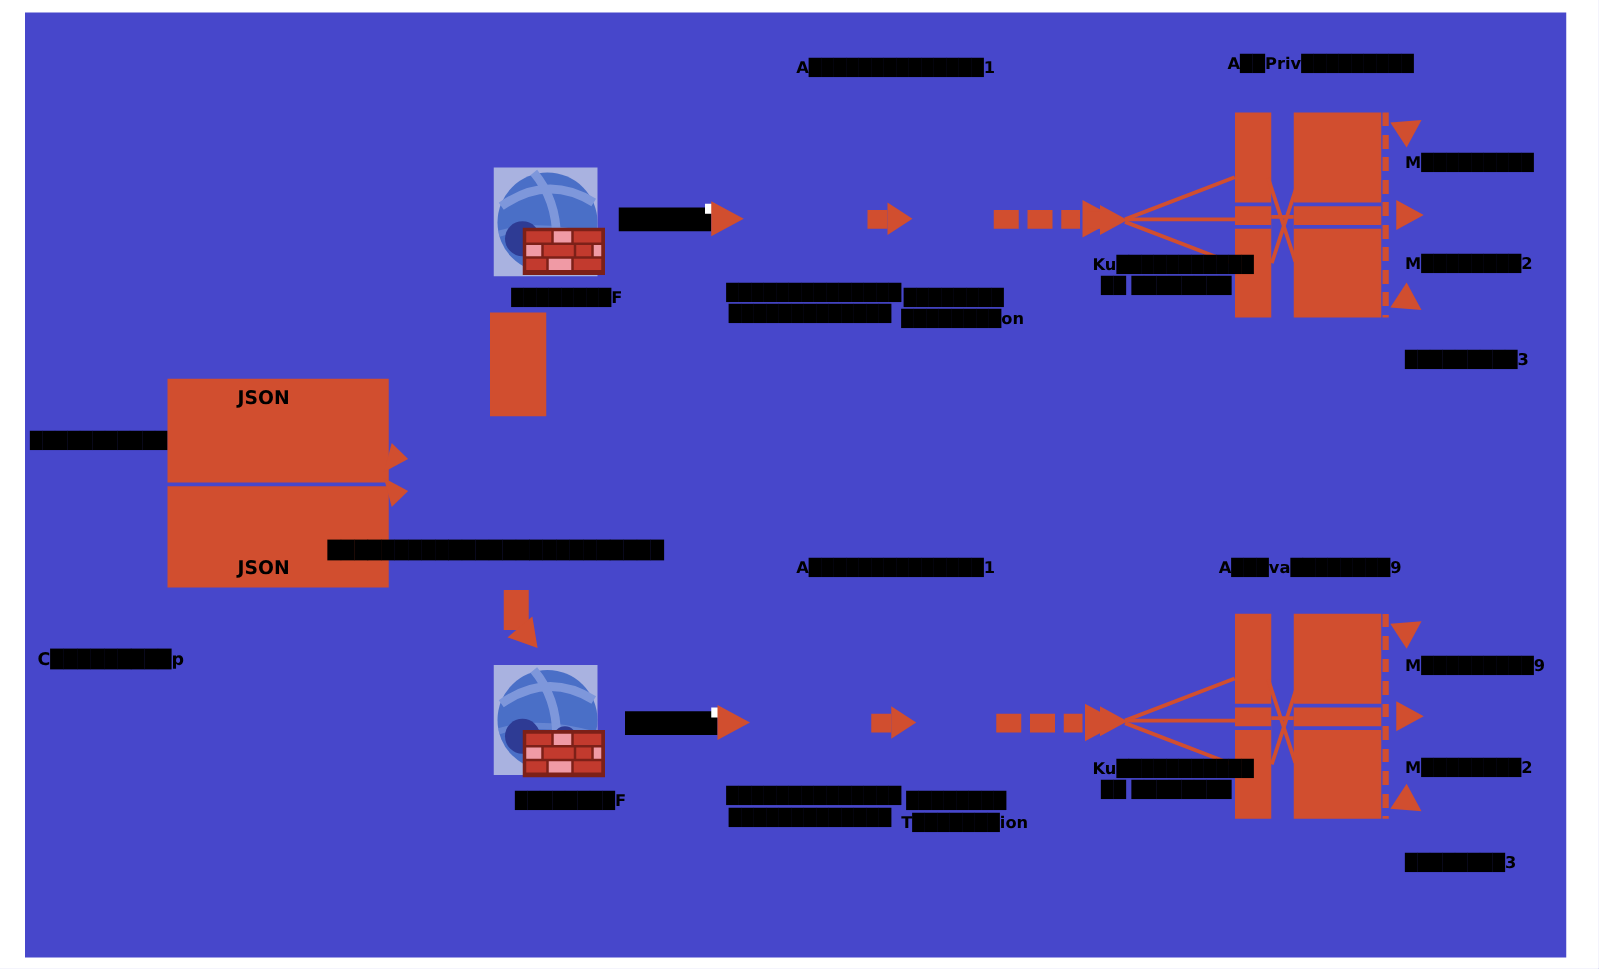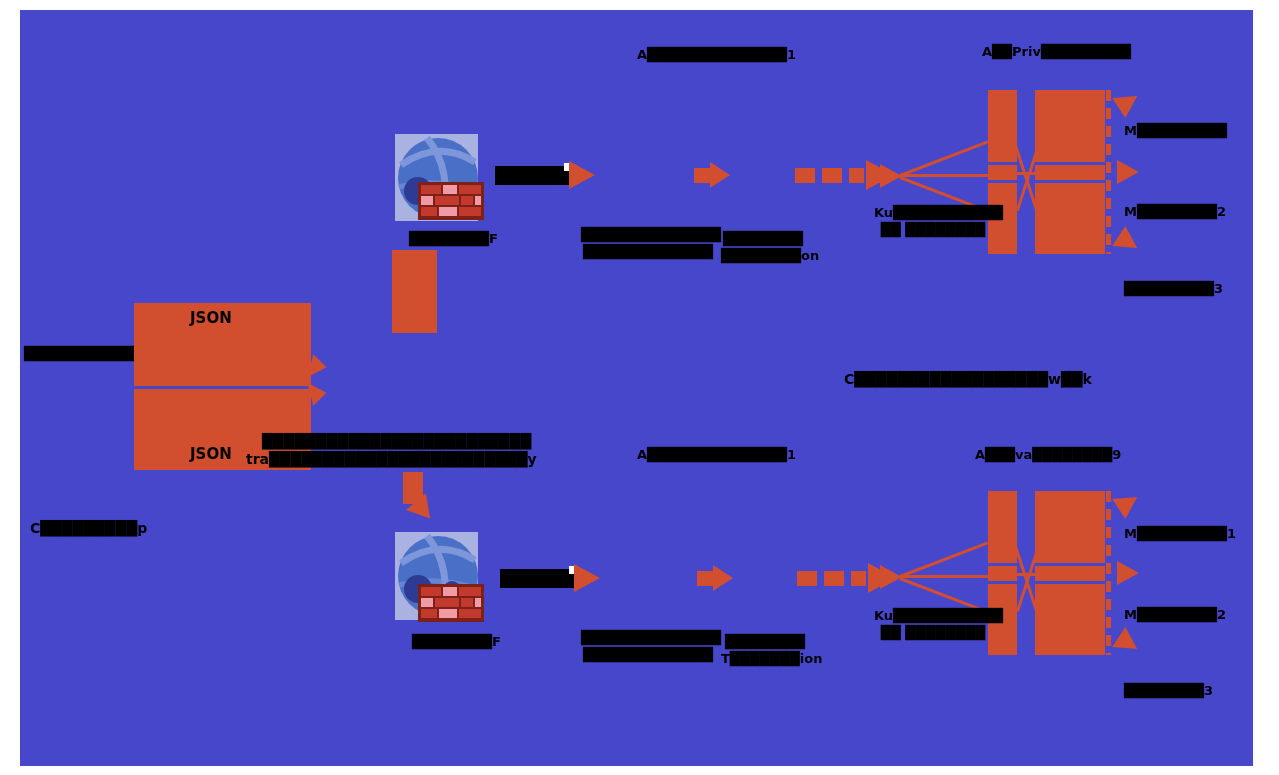--- a/index.html
+++ b/index.html
@@ -41,21 +41,20 @@
 
   <div class="bar" style="left:134px;top:303px;width:177px;height:83px;"></div>
   <div class="tri" style="left:310px;top:356px;border-left:16px solid var(--accent);border-top:9px solid transparent;border-bottom:15px solid transparent;transform:rotate(15deg);"></div>
   <div class="lbl lbl15" style="left:190px;top:309px;">JSON</div>
 
   <div class="bar" style="left:134px;top:389px;width:177px;height:81px;"></div>
   <div class="tri" style="left:310px;top:380px;border-left:16px solid var(--accent);border-top:15px solid transparent;border-bottom:9px solid transparent;transform:rotate(-15deg);"></div>
   <div class="lbl lbl15" style="left:190px;top:445px;">JSON</div>
 
   <div class="lbl lbl14" style="left:262px;top:432px;">█████████████████████████</div>
-  <div class="lbl lbl14" style="left:246px;top:450px;">tra████████████████████████y</div>
 
   <div class="bar" style="left:392px;top:250px;width:45px;height:83px;"></div>
 
   <div class="bar" style="left:403px;top:472px;width:20px;height:32px;"></div>
   <div class="tri" style="left:410px;top:499px;border-top:22px solid var(--accent);border-left:13px solid transparent;border-right:13px solid transparent;transform:rotate(-40deg);"></div>
 
   <div class="fd-tile" style="left:395px;top:134px;width:83px;height:87px;"></div>
   <svg class="abs" style="left:397px;top:135px;" width="82" height="86" viewBox="0 0 82 86">
     <circle cx="41" cy="43" r="40" fill="var(--globe)"></circle>
     <path d="M4,30 Q41,4 78,27" stroke="var(--globe_arc)" stroke-width="7" fill="none"></path>
@@ -146,21 +145,20 @@
 
   <div class="lbl center" style="left:874px;top:204px;width:118px;">
     <div>Ku███████████</div>
     <div>██ ████████</div>
   </div>
 
   <div class="lbl" style="left:1124px;top:122px;">M█████████</div>
   <div class="lbl" style="left:1124px;top:203px;">M████████2</div>
   <div class="lbl" style="left:1124px;top:280px;">█████████3</div>
 
-  <div class="lbl lbl14" style="left:844px;top:370px;">C██████████████████w██k</div>
 
   <div class="lbl" style="left:637px;top:446px;">A██████████████1</div>
   <div class="lbl" style="left:975px;top:446px;">A███va████████9</div>
 
   <div class="inkbar" style="left:500px;top:569px;width:74px;height:19px;"></div>
   <div class="whitebit" style="left:569px;top:566px;width:8px;height:8px;"></div>
   <div class="tri tri-r" style="left:574px;top:564px;"></div>
   <div class="bar" style="left:697px;top:571px;width:16px;height:15px;"></div>
   <div class="tri tri-r-sm" style="left:713px;top:565px;"></div>
   <div class="bar" style="left:797px;top:571px;width:20px;height:15px;"></div>
@@ -194,17 +192,17 @@
     <div class="tri mini-arrow" style="left:247px;top:2px;transform:rotate(-33deg);"></div>
     <div class="tri mini-arrow" style="left:247px;top:72px;"></div>
     <div class="tri mini-arrow" style="left:247px;top:142px;transform:rotate(33deg);"></div>
   </div>
 
   <div class="lbl center" style="left:874px;top:607px;width:118px;">
     <div>Ku███████████</div>
     <div>██ ████████</div>
   </div>
 
-  <div class="lbl" style="left:1124px;top:525px;">M█████████1</div>
+  <div class="lbl" style="left:1124px;top:525px;">M█████████9</div>
   <div class="lbl" style="left:1124px;top:606px;">M████████2</div>
   <div class="lbl" style="left:1124px;top:682px;">████████3</div>
 
 </div>
 
 </body></html>

